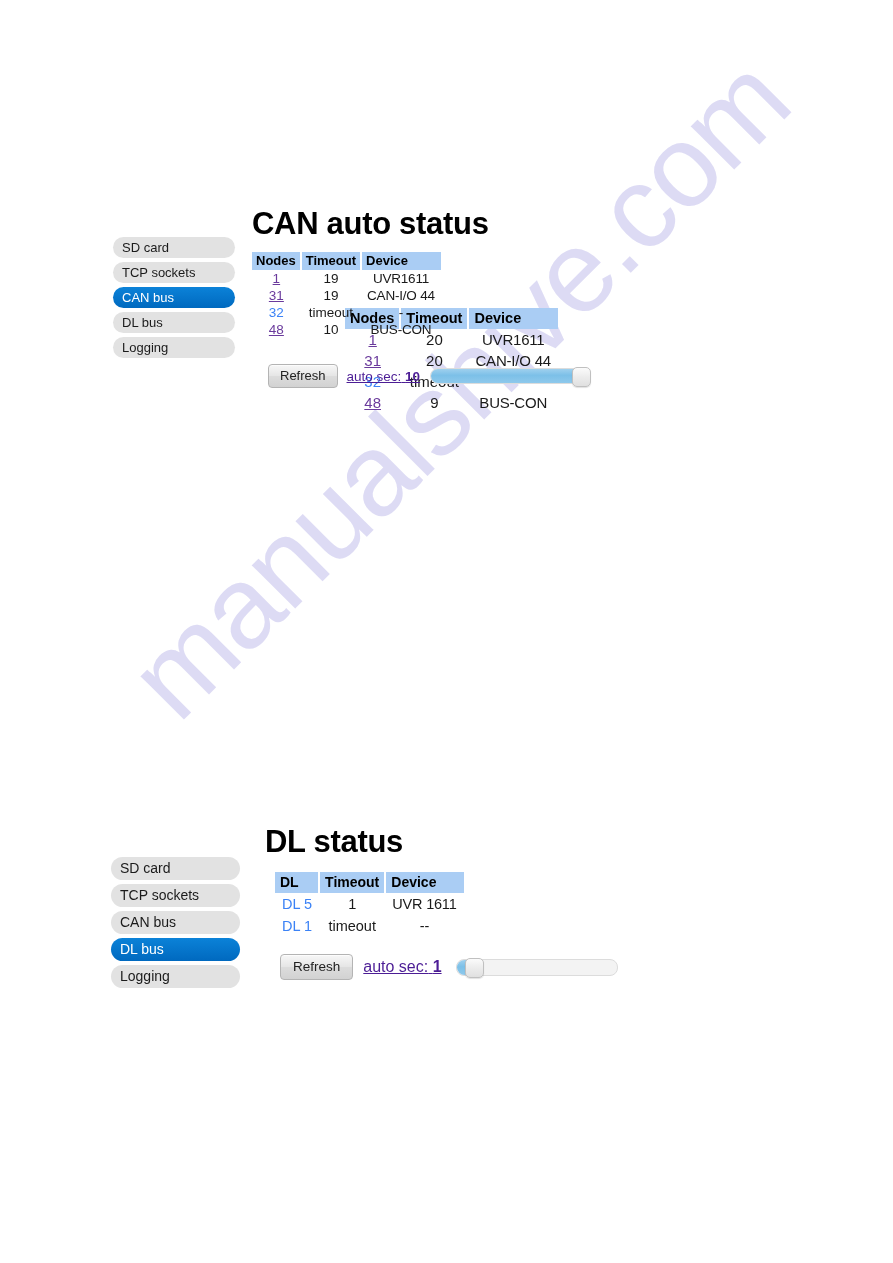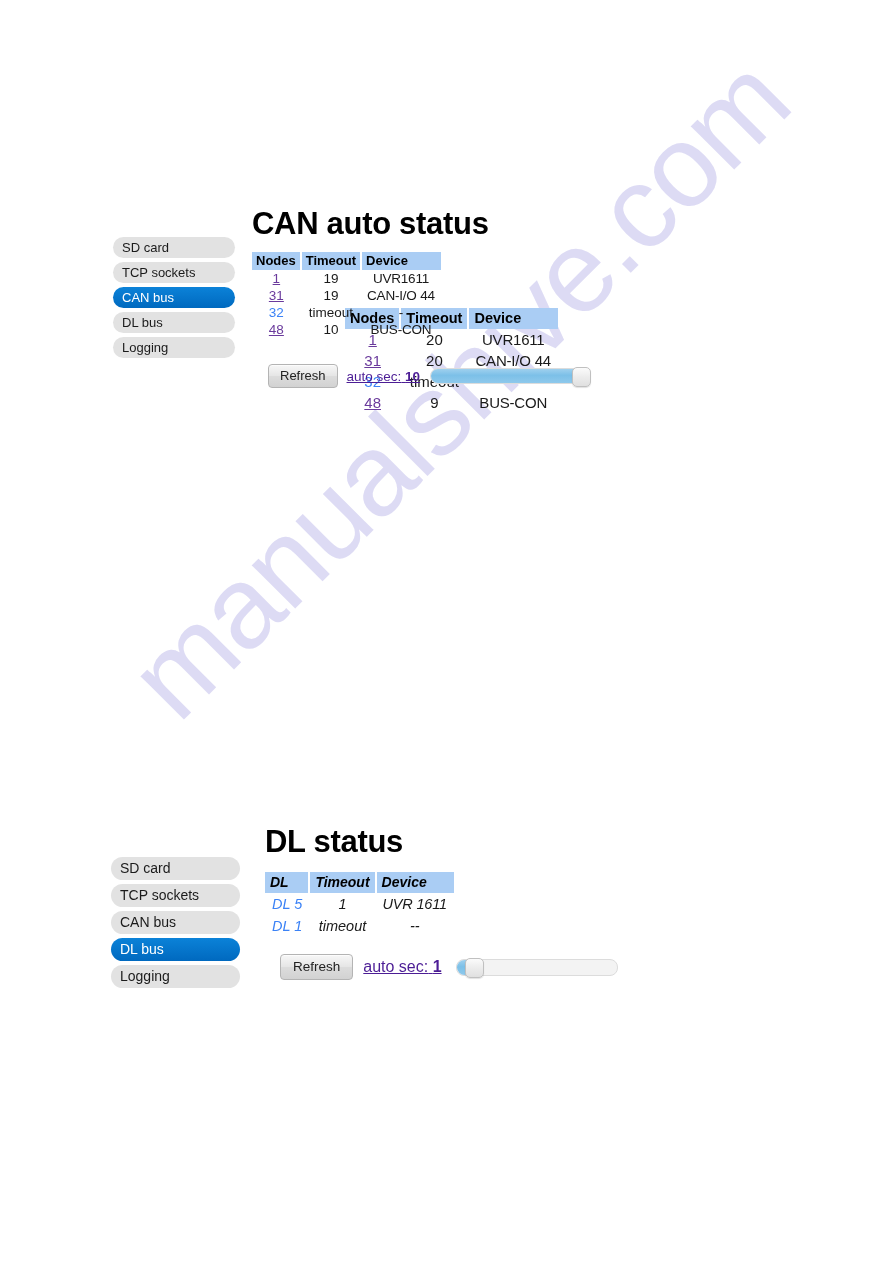--- a/index.html
+++ b/index.html
@@ -97,21 +97,21 @@
 
   
   .status-table {
     position: absolute;
     border-collapse: collapse;
     font-size: 13.5px;
     color: #111;
   }
   #tbl-can  { left: 252px; top: 56px; }
   #tbl-can2 { left: 345px; top: 308px; font-size: 15px; }
-  #tbl-dl   { left: 265px; top: 60px; font-size: 14.5px; font-style: italic; }
+  #tbl-dl   { left: 275px; top: 60px; font-size: 14.5px; }
 
   .status-table th {
     background: #aacdf4;
     color: #000;
     font-weight: bold;
     font-size: 13px;
     padding: 1px 4px 2px 4px;
     text-align: left;
     border-right: 2px solid #ffffff;
     white-space: nowrap;

